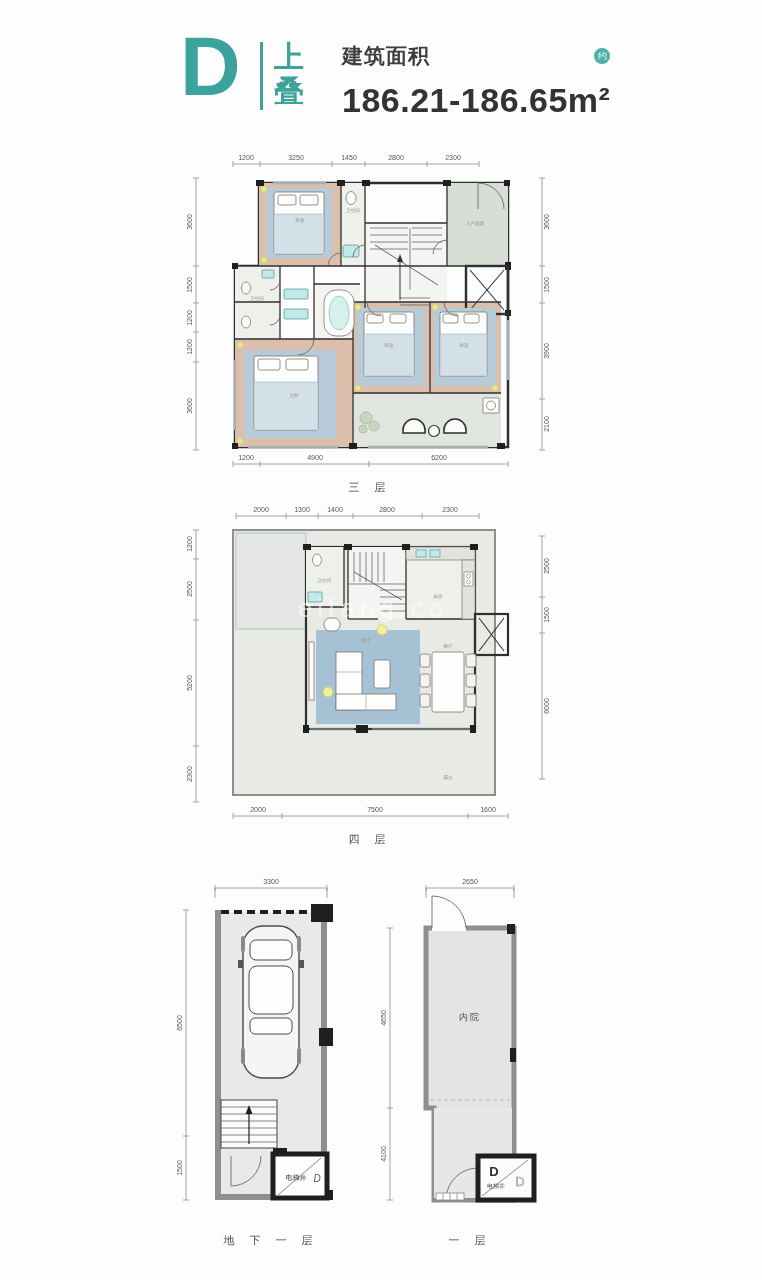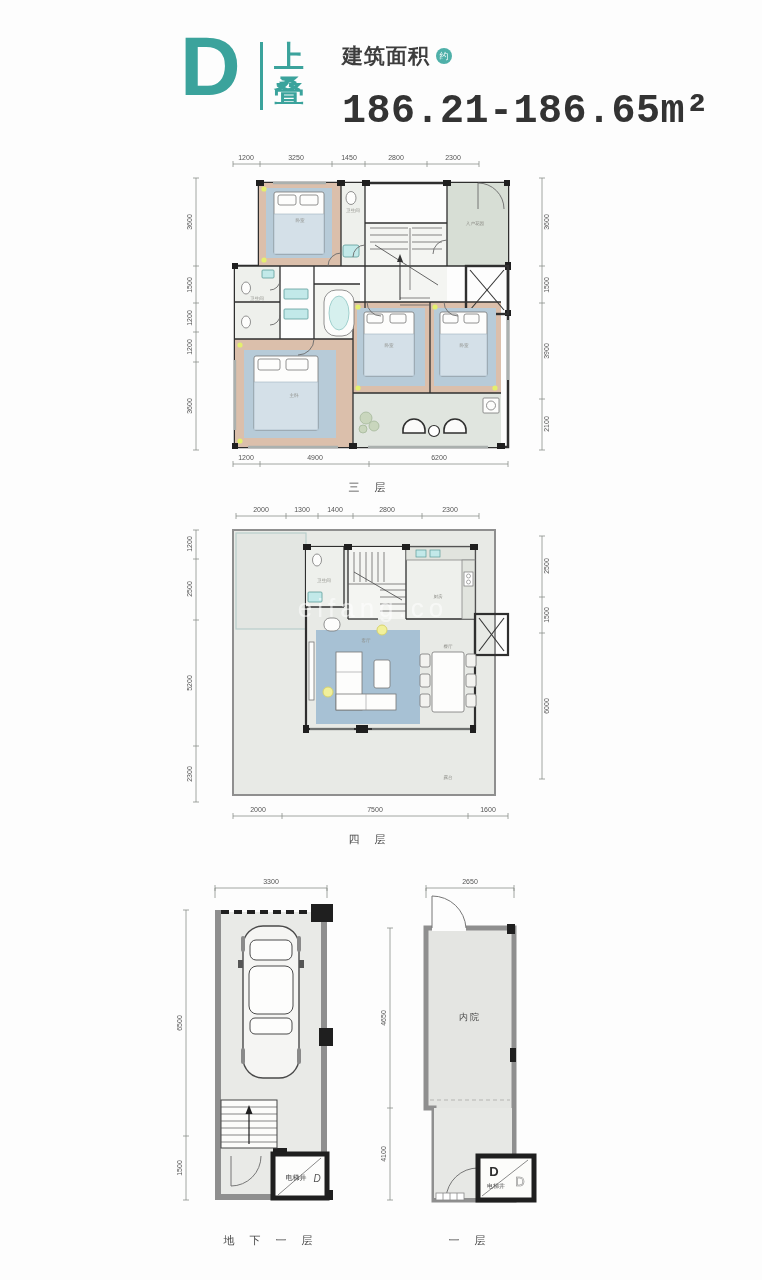--- a/index.html
+++ b/index.html
@@ -5,25 +5,25 @@
   html,body{margin:0;padding:0;background:#ffffff;}
   .page{position:relative;width:762px;height:1280px;background:#fdfdfd;overflow:hidden;
         font-family:"Liberation Sans",sans-serif;}
   
   .hdr-letter{position:absolute;left:180px;top:24px;font-size:84px;font-weight:bold;
               color:#3BA39C;line-height:84px;}
   .hdr-divider{position:absolute;left:260px;top:42px;width:3px;height:68px;background:#3BA39C;}
   .hdr-stack{position:absolute;left:274px;top:40px;display:flex;flex-direction:column;
              color:#3BA39C;font-size:30px;font-weight:bold;line-height:34px;}
   .hdr-area{position:absolute;left:342px;top:42px;}
-  .hdr-area-row{display:flex;align-items:center;gap:6px;}
+  .hdr-area-row{display:flex;align-items:center;gap:6px;justify-content:space-between;}
   .hdr-area-label{font-size:21px;font-weight:bold;color:#3d3d3d;letter-spacing:1px;}
   .hdr-badge{width:16px;height:16px;border-radius:50%;background:#4FB0A9;color:#fff;
              font-size:9px;display:flex;align-items:center;justify-content:center;}
-  .hdr-area-value{font-size:40px;font-weight:bold;color:#333;margin-top:19px;letter-spacing:0.5px;font-family:Liberation Mono, monospace;}
+  .hdr-area-value{font-size:34px;font-weight:bold;color:#333;margin-top:11px;letter-spacing:0.5px;}
   
   .plan{position:absolute;}
   svg text{font-family:"Liberation Sans",sans-serif;}
   .dim{stroke:#8a8f8c;stroke-width:0.8;}
   .dimtext{font-size:7px;fill:#555;}
   .cap{font-size:11px;fill:#474747;letter-spacing:6px;}
   .rlabel{font-size:4.6px;fill:#8b8b85;}
   .wall{stroke:#2f2f2f;fill:none;}
   .arc{stroke:#6a6a6a;stroke-width:0.9;fill:none;}
   .furn{stroke:#777;stroke-width:0.8;fill:#fdfdfc;}

